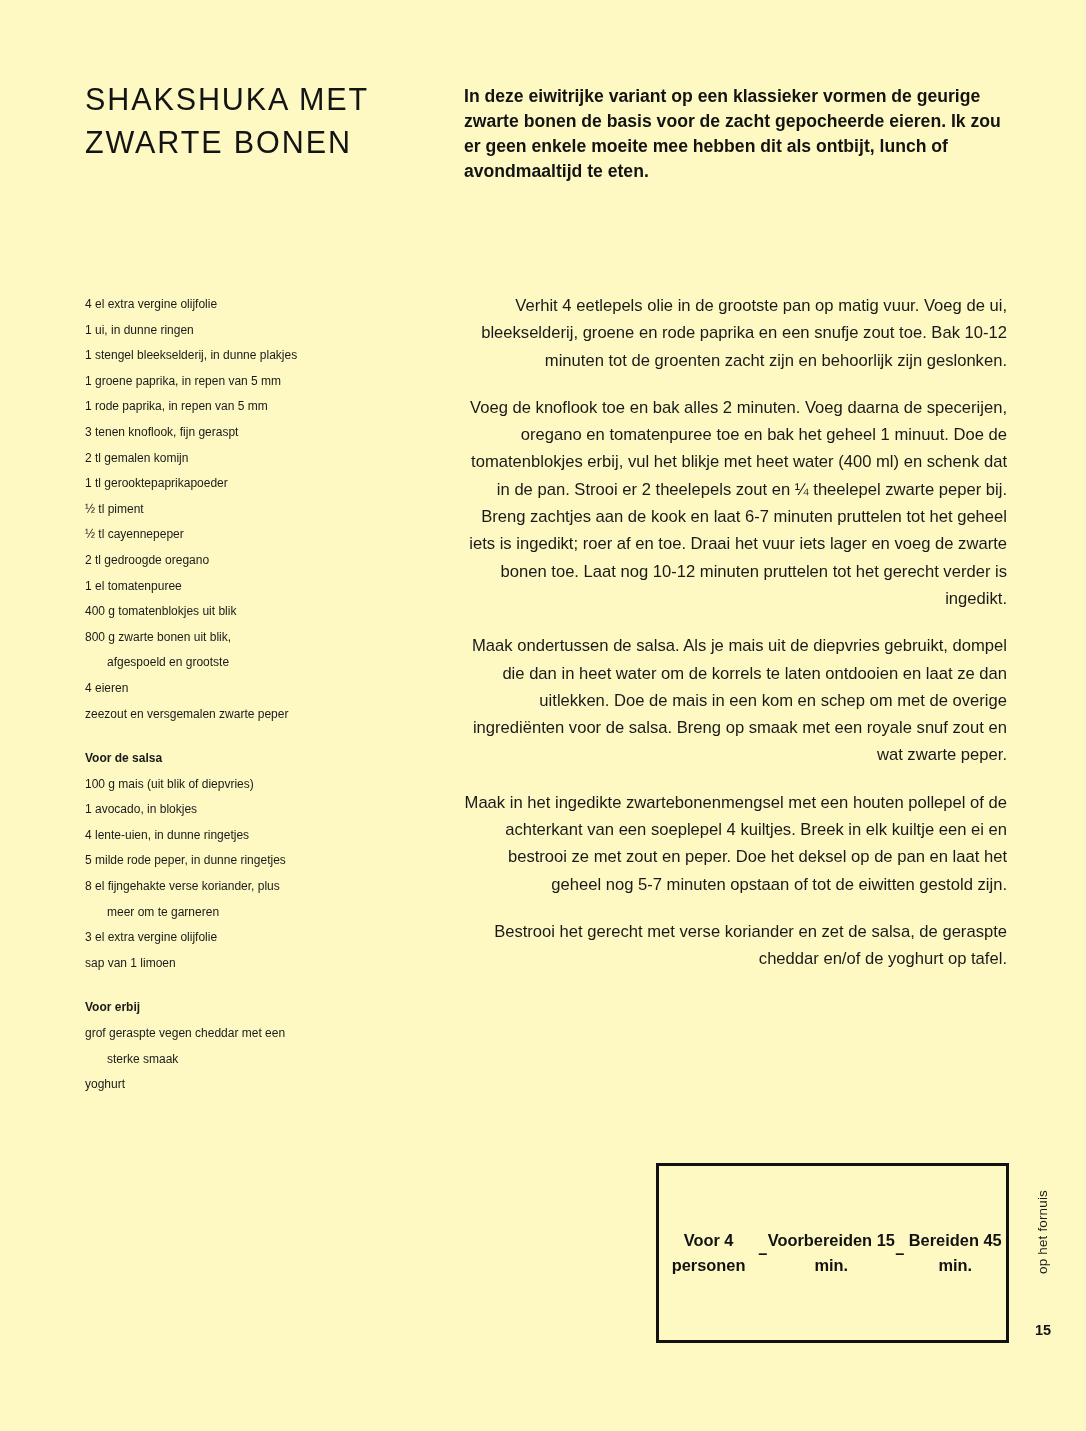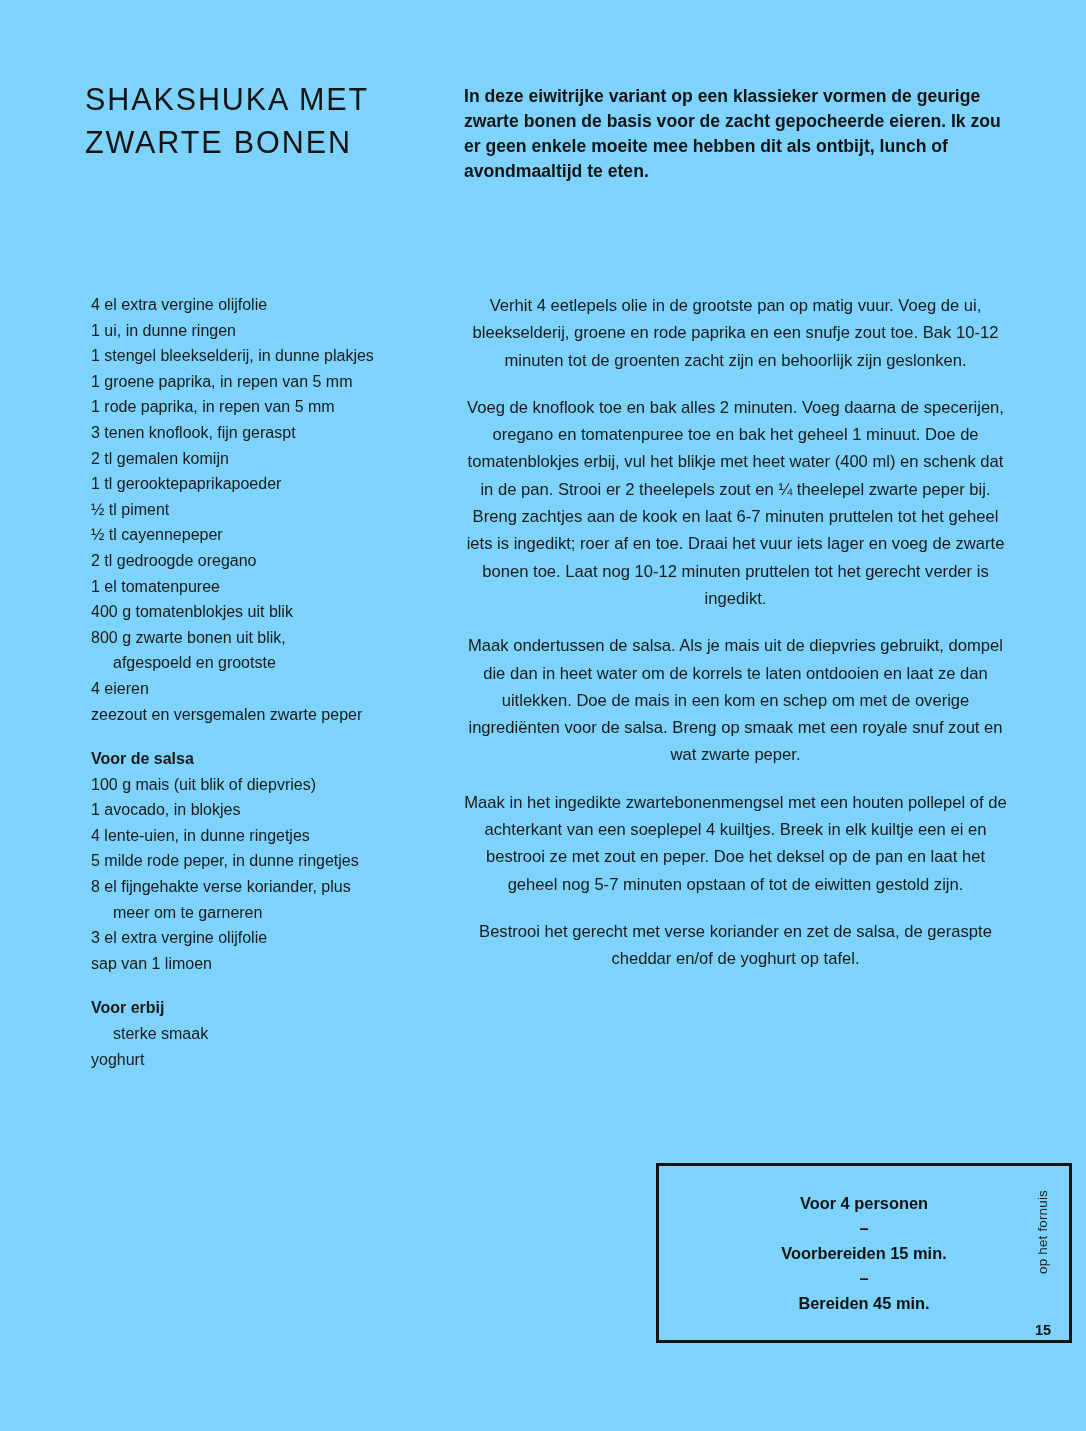--- a/index.html
+++ b/index.html
@@ -9,21 +9,21 @@
   }
   body {
     font-family: "Liberation Sans", sans-serif;
     color: #111111;
     -webkit-font-smoothing: antialiased;
   }
   .page {
     position: relative;
     width: 1086px;
     height: 1431px;
-    background: #7dd3fc;
+    background: #fef9c3;
     overflow: hidden;
   }
 
   
   .recipe-title {
     position: absolute;
     left: 85px;
     top: 78px;
     width: 360px;
     font-size: 30.5px;
@@ -42,24 +42,24 @@
     width: 540px;
     font-size: 17.6px;
     line-height: 25px;
     font-weight: bold;
     color: #131313;
   }
 
   
   .ingredients-col {
     position: absolute;
-    left: 91px;
+    left: 85px;
     top: 292px;
     width: 355px;
-    font-size: 16px;
+    font-size: 12px;
     line-height: 25.6px;
     color: #1a1a1a;
   }
   .ing-line {
     white-space: pre-wrap;
   }
   .ing-line.cont {
     padding-left: 22px;
   }
   .ing-group-head {
@@ -72,37 +72,37 @@
     position: absolute;
     left: 464px;
     top: 292px;
     width: 543px;
     font-size: 16.6px;
     line-height: 27.3px;
     color: #1a1a1a;
   }
   .method-p {
     margin: 0 0 20px 0;
-    text-align: center;
+    text-align: right;
   }
   .method-p:last-child {
     margin-bottom: 4px;
   }
 
   
   .info-box {
     position: absolute;
     left: 656px;
     top: 1163px;
-    width: 416px;
+    width: 353px;
     height: 180px;
     border: 3px solid #111111;
     box-sizing: border-box;
     display: flex;
-    flex-direction: column;
+    flex-direction: row;
     align-items: center;
     justify-content: center;
   }
   .info-line {
     font-size: 16.4px;
     line-height: 25px;
     font-weight: bold;
     color: #121212;
     text-align: center;
   }
@@ -176,20 +176,21 @@
         <div class="ing-line">1 avocado, in blokjes</div>
         <div class="ing-line">4 lente-uien, in dunne ringetjes</div>
         <div class="ing-line">5 milde rode peper, in dunne ringetjes</div>
         <div class="ing-line">8 el fijngehakte verse koriander, plus</div>
         <div class="ing-line cont">meer om te garneren</div>
         <div class="ing-line">3 el extra vergine olijfolie</div>
         <div class="ing-line">sap van 1 limoen</div>
       </div>
     <div class="ing-group-head">Voor erbij</div>
     <div id="serve-list">
+        <div class="ing-line">grof geraspte vegen cheddar met een</div>
         <div class="ing-line cont">sterke smaak</div>
         <div class="ing-line">yoghurt</div>
       </div>
   </div>
 
   <div class="method-col" id="method-col">
       <p class="method-p">Verhit 4 eetlepels olie in de grootste pan op matig vuur. Voeg de ui, bleekselderij, groene en rode paprika en een snufje zout toe. Bak 10-12 minuten tot de groenten zacht zijn en behoorlijk zijn geslonken.</p>
       <p class="method-p">Voeg de knoflook toe en bak alles 2 minuten. Voeg daarna de specerijen, oregano en tomatenpuree toe en bak het geheel 1 minuut. Doe de tomatenblokjes erbij, vul het blikje met heet water (400 ml) en schenk dat in de pan. Strooi er 2 theelepels zout en ¼ theelepel zwarte peper bij. Breng zachtjes aan de kook en laat 6-7 minuten pruttelen tot het geheel iets is ingedikt; roer af en toe. Draai het vuur iets lager en voeg de zwarte bonen toe. Laat nog 10-12 minuten pruttelen tot het gerecht verder is ingedikt.</p>
       <p class="method-p">Maak ondertussen de salsa. Als je mais uit de diepvries gebruikt, dompel die dan in heet water om de korrels te laten ontdooien en laat ze dan uitlekken. Doe de mais in een kom en schep om met de overige ingrediënten voor de salsa. Breng op smaak met een royale snuf zout en wat zwarte peper.</p>
       <p class="method-p">Maak in het ingedikte zwartebonenmengsel met een houten pollepel of de achterkant van een soeplepel 4 kuiltjes. Breek in elk kuiltje een ei en bestrooi ze met zout en peper. Doe het deksel op de pan en laat het geheel nog 5-7 minuten opstaan of tot de eiwitten gestold zijn.</p>

